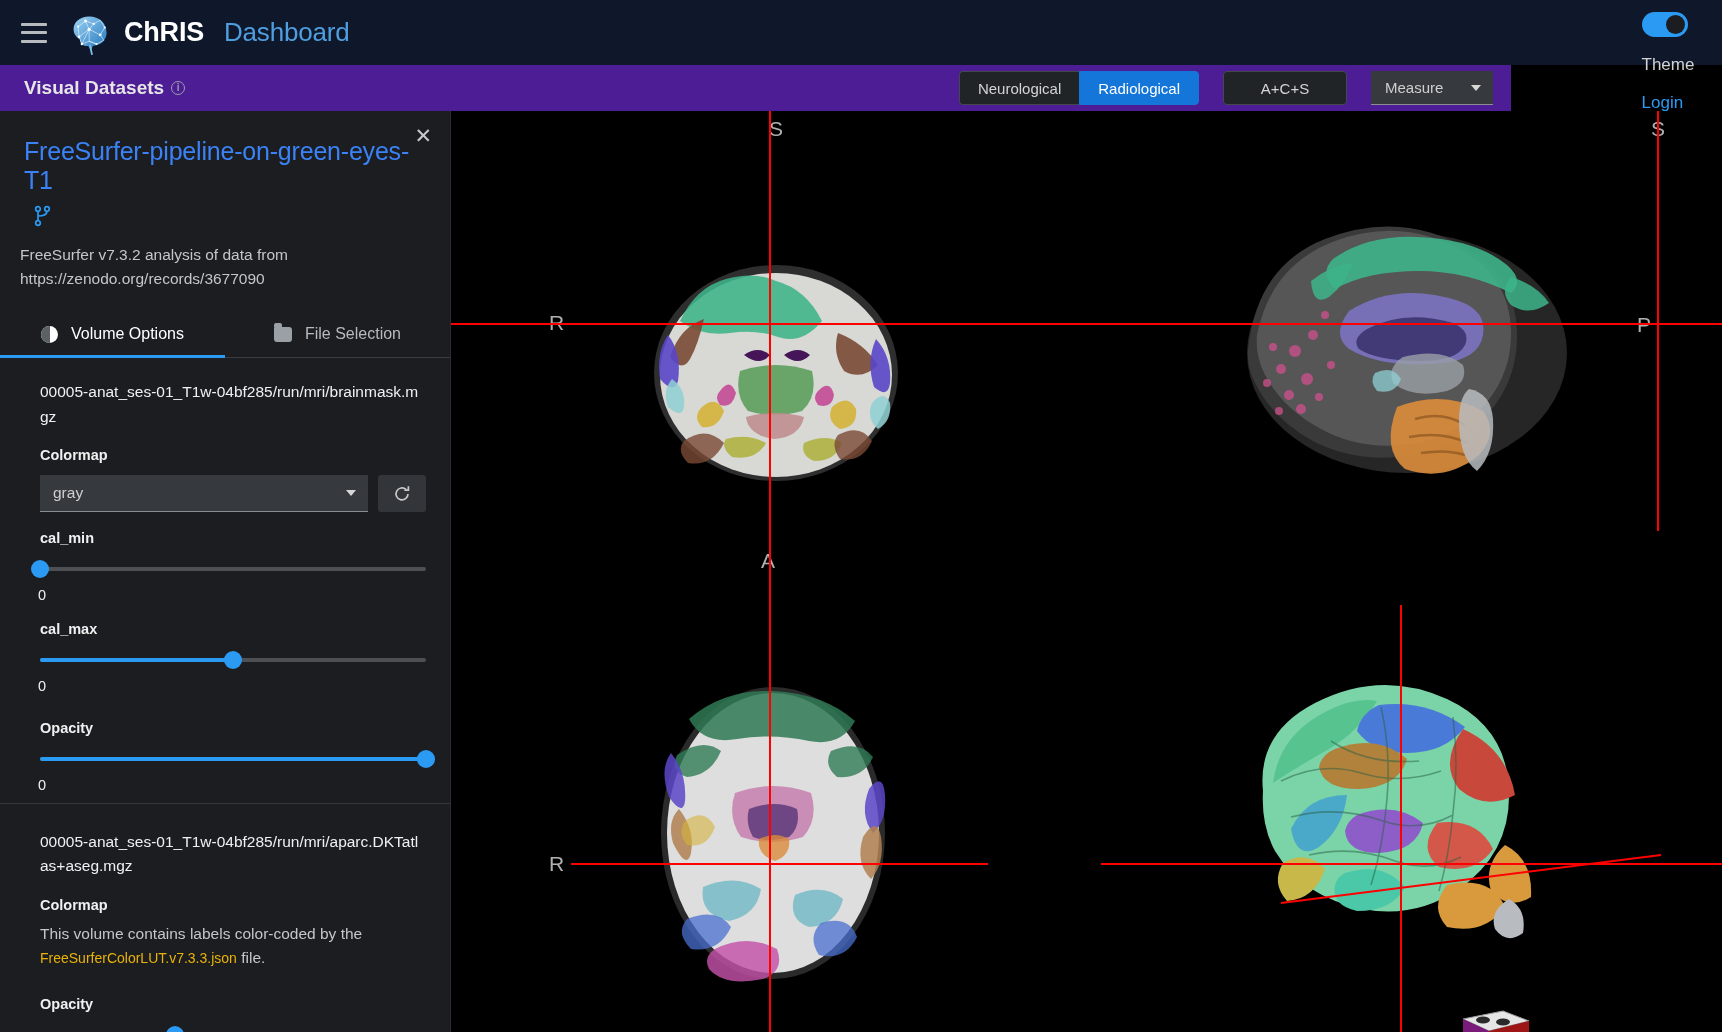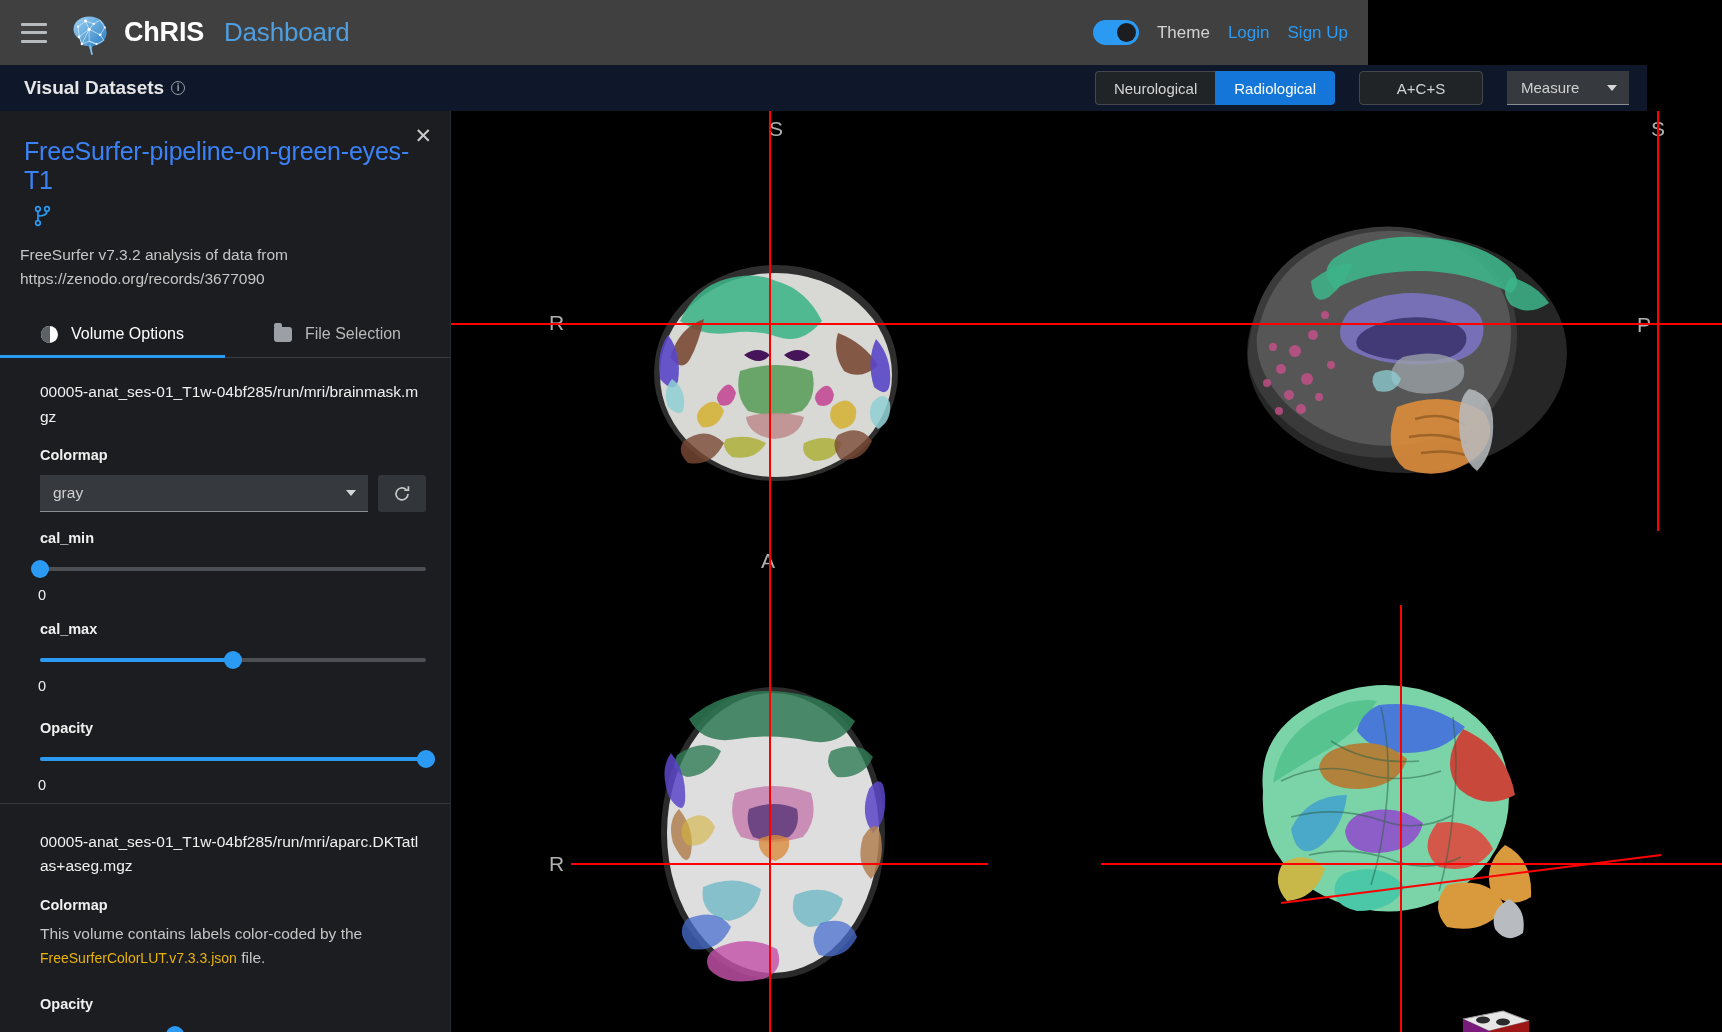--- a/index.html
+++ b/index.html
@@ -6,54 +6,54 @@
   html, body {
     width: 1722px; height: 1032px;
     background: #000;
     font-family: "Liberation Sans", sans-serif;
     overflow: hidden;
   }
   #app { position: relative; width: 1722px; height: 1032px; background: #000; }
 
   
   .masthead {
-    position: absolute; top: 0; left: 0; width: 1368px; height: 65px;
-    background: #404040;
+    position: absolute; top: 0; left: 0; width: 1722px; height: 65px;
+    background: #0f172a;
     display: flex; align-items: center;
   }
   .hamburger {
     width: 26px; height: 20px; margin-left: 21px; margin-right: 22px;
     display: flex; flex-direction: column; justify-content: space-between;
     cursor: pointer;
   }
   .hamburger i { display: block; height: 3px; background: #b8bbbe; border-radius: 1px; }
   .brand { display: flex; align-items: center; gap: 11px; }
   .brand-logo { width: 44px; height: 44px; display: block; }
   .brand-text { font-size: 27px; font-weight: 700; color: #ffffff; letter-spacing: -0.2px; }
   .brand-sub { font-size: 26px; font-weight: 400; color: #4f9fe0; margin-left: 9px; letter-spacing: -0.2px; }
 
   .masthead-right {
-    position: absolute; right: 20px; top: 0; height: 65px;
-    display: flex; align-items: center; gap: 18px;
+    position: absolute; right: 20px; top: 12px; height: 65px;
+    display: flex; gap: 18px; flex-direction: column;
   }
   .toggle {
     width: 46px; height: 25px; border-radius: 13px; background: #2b9af3;
     position: relative; cursor: pointer; flex: none;
   }
   .toggle .knob {
     position: absolute; top: 3px; right: 3px; width: 19px; height: 19px;
     border-radius: 50%; background: #1b1d21;
   }
   .theme-label { font-size: 17px; color: #d2d2d2; }
   .navlink { font-size: 17px; color: #2b9af3; cursor: pointer; }
 
   
   .subbar {
-    position: absolute; top: 65px; left: 0; width: 1647px; height: 46px;
-    background: #0f172a;
+    position: absolute; top: 65px; left: 0; width: 1511px; height: 46px;
+    background: #4c1d95;
     display: flex; align-items: center;
   }
   .subbar-title {
     margin-left: 24px; font-size: 19px; font-weight: 700; color: #e6e6e6;
     display: flex; align-items: center; gap: 7px;
   }
   .info-icon {
     width: 14px; height: 14px; border: 1.4px solid #9aa0a6; border-radius: 50%;
     display: inline-flex; align-items: center; justify-content: center;
     font-size: 10px; font-weight: 700; color: #9aa0a6; font-style: normal;

